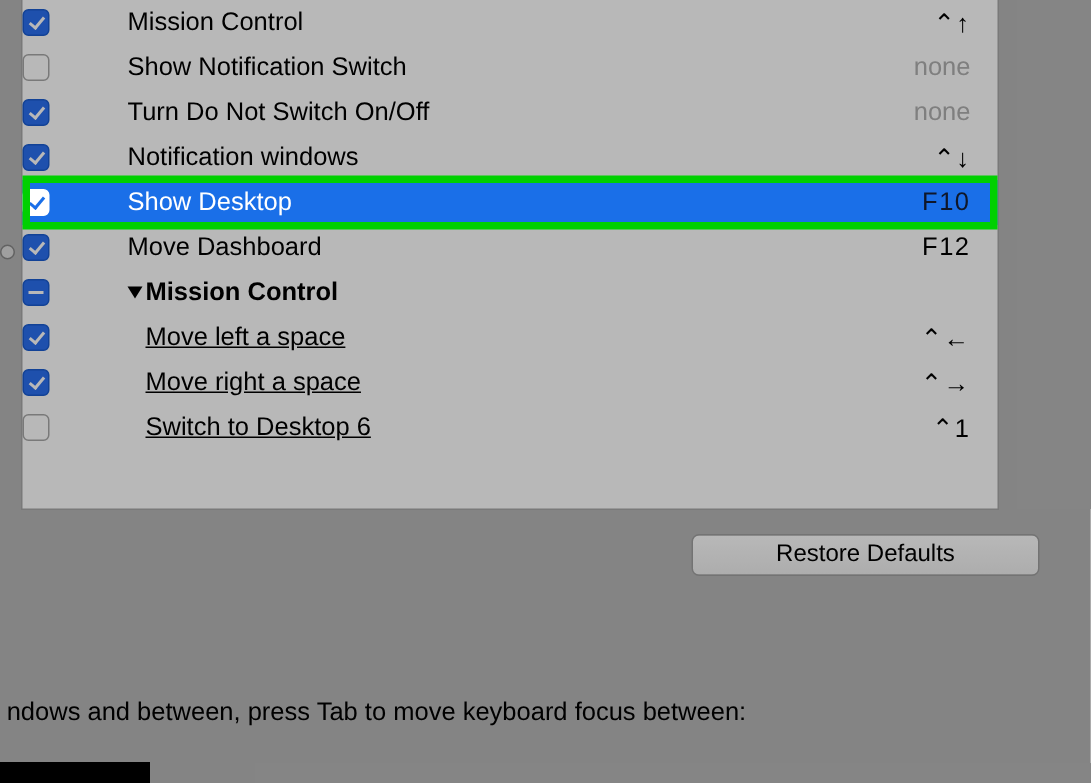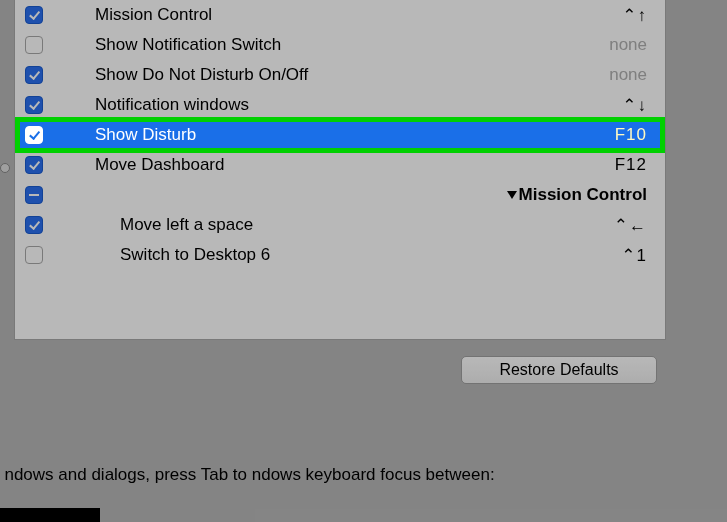--- a/index.html
+++ b/index.html
@@ -26,26 +26,24 @@
     width: 652px;
     height: 340px;
     background: #ffffff;
     border: 1px solid #a8a8a8;
     border-top: none;
   }
   .row {
     display: flex;
     align-items: center;
     height: 30px;
-    padding-left: 10px;
     padding-right: 18px;
     position: relative;
     font-size: 17px;
     color: #000;
-    justify-content: space-between;
   }
   .row.selected {
     background: #1a6fe8;
     color: #fff;
     z-index: 100;
     position: relative;
   }
   .highlight-box {
     position: absolute;
     border: 5px solid #00d000;
@@ -101,38 +99,38 @@
     border-top: 8px solid #000;
     margin-right: 2px;
     flex-shrink: 0;
   }
   .label {
     flex: 1;
     font-weight: 500;
   }
   .indent-0 .label { margin-left: 40px; }
   .indent-group { margin-left: 40px; font-weight: 600; display:flex; align-items:center;}
-  .indent-2 .label { margin-left: 65px; }
+  .indent-2 .label { margin-left: 52px; text-decoration: underline; }
   .shortcut {
     font-size: 17px;
     color: #000;
     text-align: right;
     min-width: 70px;
     letter-spacing: 1px;
   }
-  .row.selected .shortcut { color: #fef9c3; }
+  .row.selected .shortcut { color: #0f172a; }
   .shortcut.none {
     color: #b0b0b0;
     letter-spacing: 0;
   }
   .restore-btn {
     position: absolute;
     left: 461px;
     top: 356px;
-    width: 196px;
+    width: 232px;
     height: 28px;
     background: linear-gradient(#ffffff,#f0f0f0);
     border: 1px solid #a0a0a0;
     border-radius: 5px;
     font-size: 16px;
     text-align: center;
     line-height: 26px;
     color: #000;
   }
   .footer-text {
@@ -170,63 +168,68 @@
       <span class="label">Mission Control</span>
       <span class="shortcut">⌃↑</span>
     </div>
     <div class="row indent-0">
       <span class="checkbox"></span>
       <span class="label">Show Notification Switch</span>
       <span class="shortcut none">none</span>
     </div>
     <div class="row indent-0">
       <span class="checkbox checked"></span>
-      <span class="label">Show Do Not Disturb On/Off</span>
+      <span class="label">Turn Do Not Switch On/Off</span>
       <span class="shortcut none">none</span>
     </div>
     <div class="row indent-0">
       <span class="checkbox checked"></span>
       <span class="label">Notification windows</span>
       <span class="shortcut">⌃↓</span>
     </div>
     <div class="row selected indent-0">
       <span class="checkbox checked"></span>
-      <span class="label">Show Disturb</span>
+      <span class="label">Show Desktop</span>
       <span class="shortcut">F10</span>
     </div>
     <div class="row indent-0">
       <span class="checkbox checked"></span>
       <span class="label">Move Dashboard</span>
       <span class="shortcut">F12</span>
     </div>
     <div class="row">
       <span class="checkbox mixed"></span>
       <span class="indent-group">
         <span class="disclosure"></span>
         <span>Mission Control</span>
       </span>
     </div>
     <div class="row indent-2">
       <span class="checkbox checked"></span>
       <span class="label">Move left a space</span>
       <span class="shortcut">⌃←</span>
     </div>
     <div class="row indent-2">
+      <span class="checkbox checked"></span>
+      <span class="label">Move right a space</span>
+      <span class="shortcut">⌃→</span>
+    </div>
+    <div class="row indent-2">
       <span class="checkbox"></span>
       <span class="label">Switch to Desktop 6</span>
       <span class="shortcut">⌃1</span>
     </div>
   </div>
 
 <div class="edge-dot"></div>
 
 <button class="restore-btn">Restore Defaults</button>
 
 <div class="footer-text">
-  <span>ndows and dialogs, press Tab to ndows keyboard focus between:</span><br>
+  <span>ndows and between, press Tab to move keyboard focus between:</span><br>
   
 </div>
 
 <div class="dim-overlay"></div>
 
 <div class="bottom-bar"></div>
 
 <div class="highlight-box" style="left: 15px; top: 117px; width: 650px; height: 36px;"></div>
 
 </body></html>

